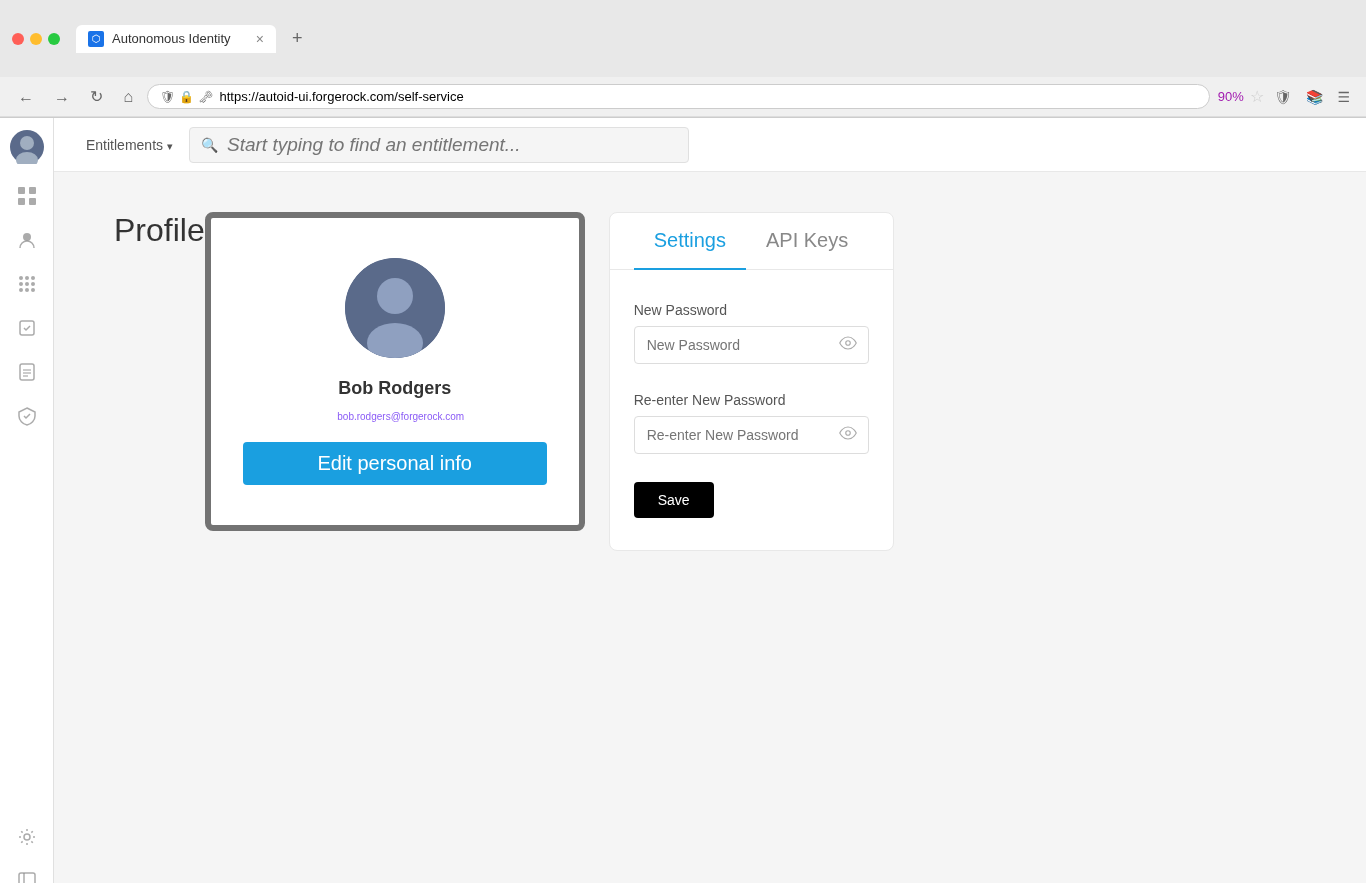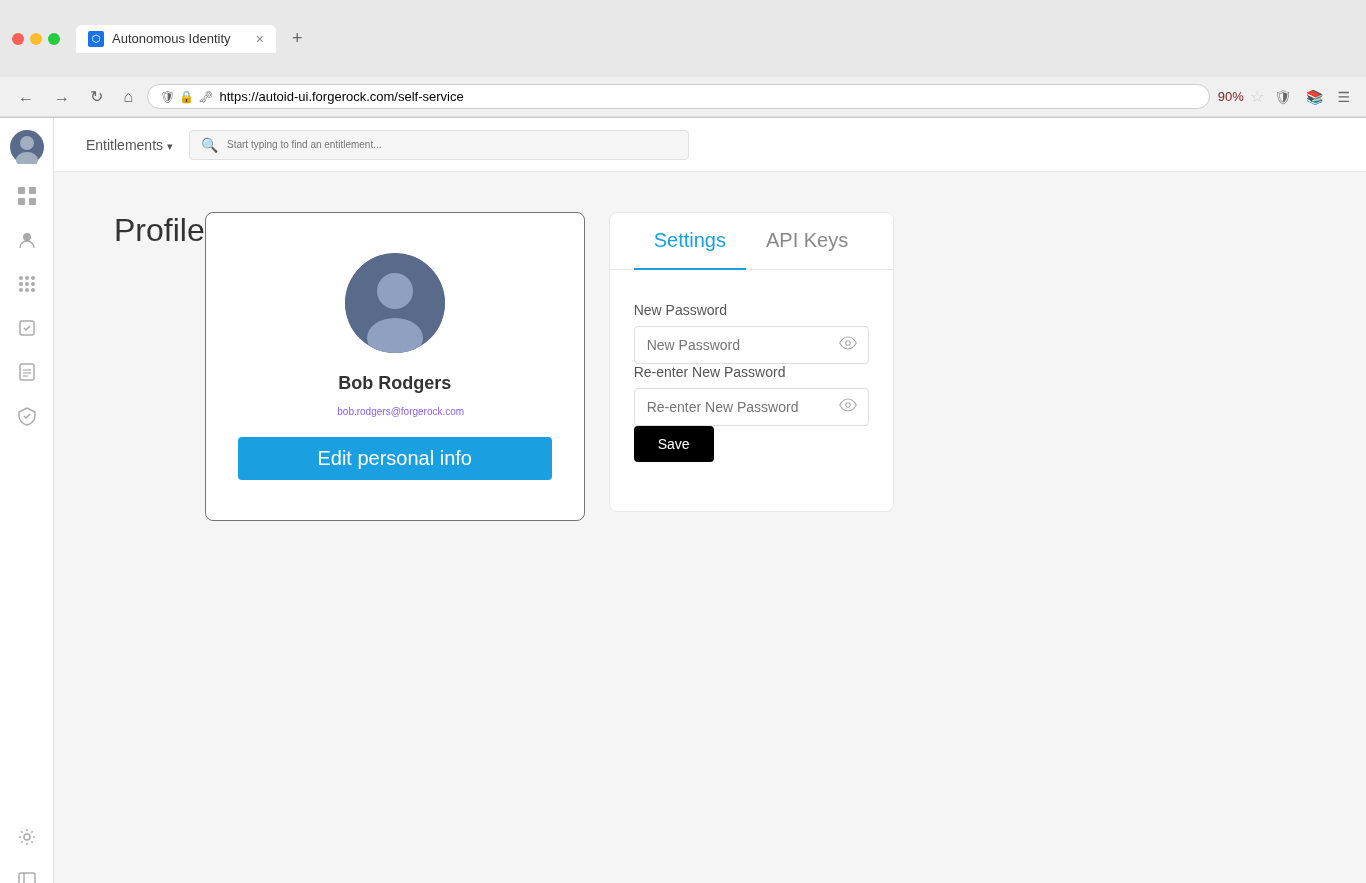--- a/index.html
+++ b/index.html
@@ -81,21 +81,21 @@
       border-radius: 20px;
       padding: 4px 12px;
       gap: 6px;
       font-size: 13px;
       color: #333;
     }
     .address-icons { display: flex; gap: 4px; align-items: center; color: #666; font-size: 12px; }
     .address-text { flex: 1; color: #000000; }
     .zoom-badge {
       background: none; border: none;
-      font-size: 13px; color: #7f1d1d; cursor: pointer;
+      font-size: 13px; color: #a21caf; cursor: pointer;
     }
     .bookmark-btn { background: none; border: none; font-size: 16px; color: #ccc; cursor: pointer; }
     .nav-right { display: flex; gap: 6px; align-items: center; }
     .nav-right-btn { background: none; border: none; font-size: 14px; color: #666; cursor: pointer; padding: 4px; }
 
     
     .app-container {
       display: flex;
       height: calc(883px - 88px);
       background: #f5f5f5;
@@ -152,22 +152,22 @@
       display: flex; align-items: center; gap: 8px;
       flex: 1; max-width: 500px;
       background: #f5f5f5;
       border: 1px solid #e0e0e0;
       border-radius: 4px;
       padding: 6px 12px;
       margin-left: 8px;
     }
     .search-input {
       border: none; background: none;
-      font-size: 10px; color: #aaa;
-      width: 100%; outline: none;
+      font-size: 19px; color: #aaa;
+      width: 100%; outline: none; font-style: italic;
     }
 
     
     .main-content {
       flex: 1;
       display: flex;
       flex-direction: column;
       overflow-y: auto;
       background: #f5f5f5;
     }
@@ -187,21 +187,21 @@
     .profile-layout {
       display: flex;
       gap: 24px;
       align-items: flex-start;
     }
 
     
     .profile-card {
       background: white;
       border-radius: 8px;
-      border: 1px solid #737373;
+      border: 6px solid #737373;
       padding: 40px 32px;
       width: 380px;
       min-width: 380px;
       display: flex;
       flex-direction: column;
       align-items: center;
       gap: 12px;
     }
     .profile-avatar {
       width: 100px; height: 100px;
@@ -259,20 +259,21 @@
       border-top: none; border-left: none; border-right: none;
     }
     .tab-item.active {
       color: #1a9fe0;
       border-bottom-color: #1a9fe0;
     }
     .tab-content {
       padding: 32px 24px;
     }
     .form-group {
+      margin-bottom: 28px;
     }
     .form-label {
       font-size: 14px;
       color: #555;
       margin-bottom: 8px;
       display: block;
     }
     .form-input-wrapper {
       position: relative;
       display: flex;

